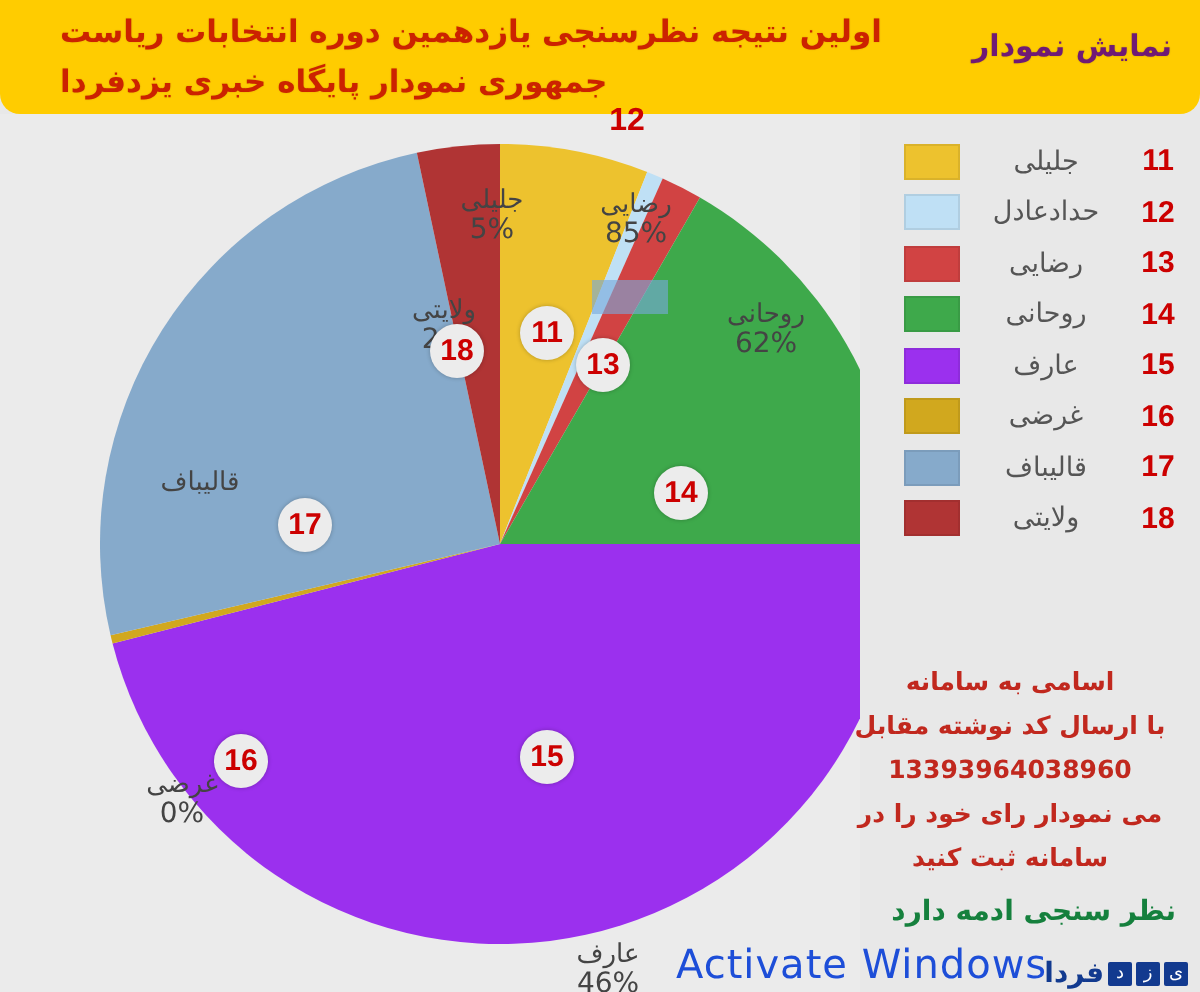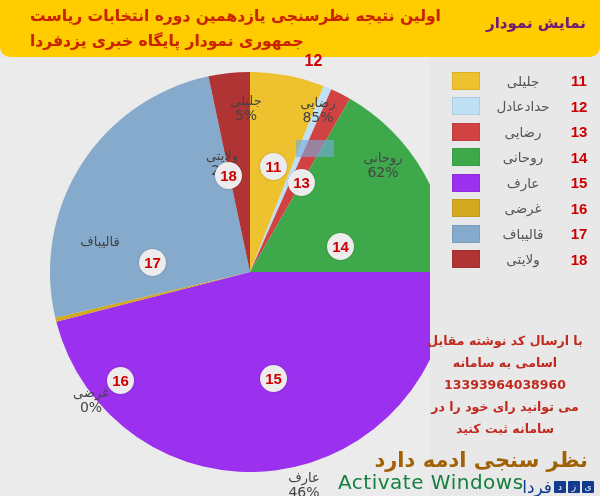--- a/index.html
+++ b/index.html
@@ -79,42 +79,42 @@
 
   
   #promo{
     position:absolute;right:10px;top:330px;width:170px;
     text-align:center;color:#c1281e;font-size:12.5px;
     font-weight:bold;line-height:22px;
   }
   #promo div{white-space:nowrap;}
   #promo-tagline{
     position:absolute;right:12px;top:448px;width:170px;
-    color:#a16207;font-size:21px;font-weight:bold;
+    color:#15803d;font-size:14px;font-weight:bold;
     white-space:nowrap;
   }
 
   
   #logo{
     position:absolute;right:6px;bottom:2px;height:15px;
     display:flex;align-items:center;gap:2px;
   }
   #logo .lg-word{
-    color:#123a8f;font-size:17px;font-weight:normal;
+    color:#123a8f;font-size:14px;font-weight:bold;
   }
   #logo .lg-box{
     background:#123a8f;color:#fff;font-size:9px;
     width:12px;height:12px;display:flex;align-items:center;
     justify-content:center;border-radius:1px;
   }
 
   
   #win-watermark{
     position:absolute;left:338px;top:470px;
-    color:#15803d;font-size:20px;letter-spacing:.5px;
+    color:#1d4ed8;font-size:20px;letter-spacing:.5px;
     font-family:"DejaVu Sans",sans-serif;
     white-space:nowrap;
   }
 
   
   #artifact{
     position:absolute;left:296px;top:83px;width:38px;height:17px;
     background:rgba(120,170,220,.62);
   }
 </style>
@@ -223,24 +223,24 @@
       <div class="legend-swatch" style="background: rgb(134, 170, 203);"></div>
     </div>
     <div class="legend-row">
       <div class="legend-num">18</div>
       <div class="legend-name">ولایتی</div>
       <div class="legend-swatch" style="background: rgb(176, 52, 52);"></div>
     </div>
   </div>
 
 <div id="promo">
+  <div>اسامی به سامانه</div>
   <div>با ارسال کد نوشته مقابل</div>
-  <div>اسامی به سامانه</div>
   <div>13393964038960</div>
-  <div>می توانید رای خود را در</div>
+  <div>می نمودار رای خود را در</div>
   <div>سامانه ثبت کنید</div>
 </div>
 <div id="promo-tagline">نظر سنجی ادمه دارد</div>
 
 <div id="logo">
   <span class="lg-box">ی</span>
   <span class="lg-box">ز</span>
   <span class="lg-box">د</span>
   <span class="lg-word">فردا</span>
 </div>

